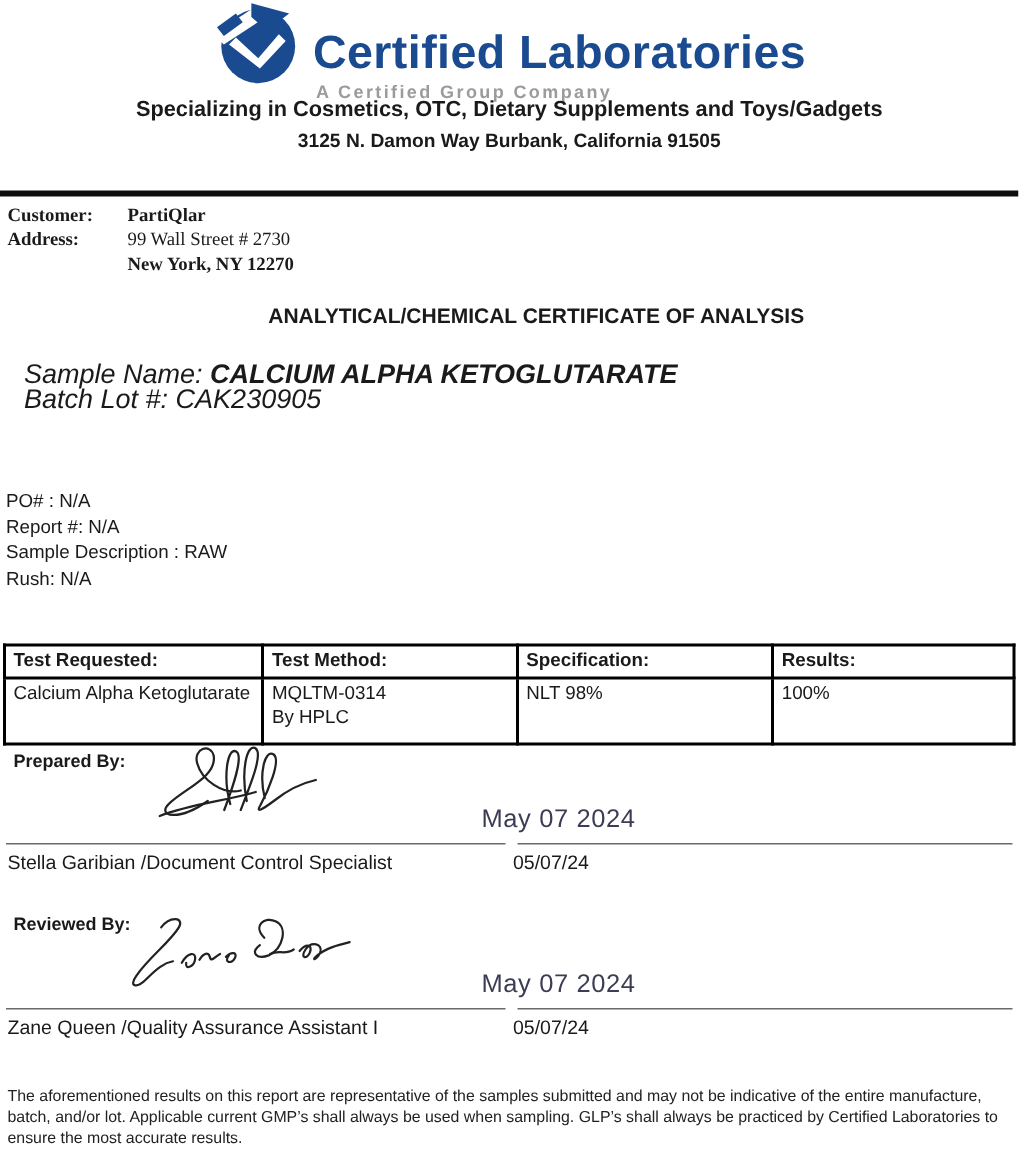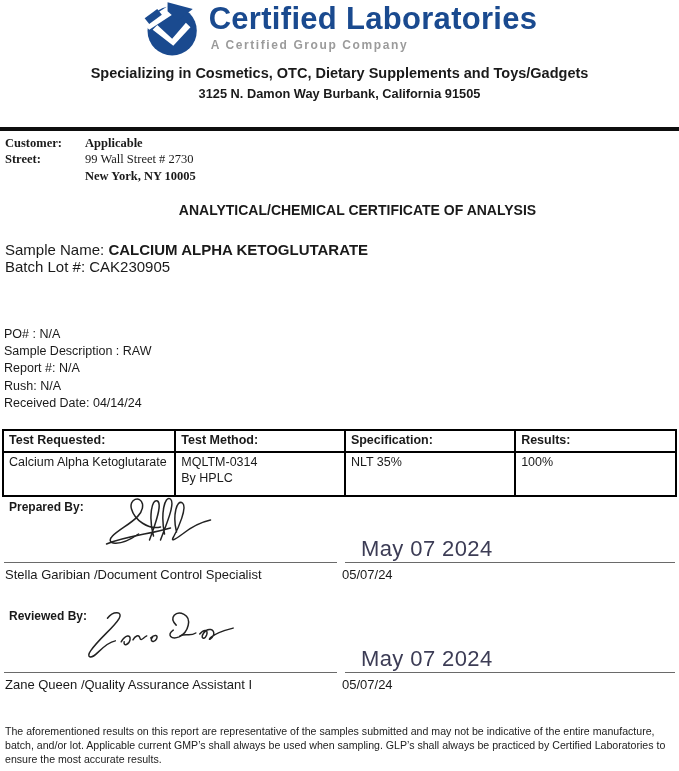--- a/index.html
+++ b/index.html
@@ -17,21 +17,21 @@
     color: #1a1a1a;
     overflow: hidden;
   }
 
   
   .header-row {
     position: absolute; top: 1px; left: 0; width: 100%;
     display: flex; justify-content: center; align-items: flex-start; gap: 9px;
   }
   .logo-svg { width: 58px; height: 55px; flex: 0 0 auto; }
-  .brand-text { display: flex; flex-direction: column; padding-top: 2px; }
+  .brand-text { display: flex; flex-direction: column; padding-top: 18px; }
   .brand-title {
     font-size: 31px; font-weight: bold; color: var(--brand-blue);
     line-height: 1.05; letter-spacing: 0.3px;
   }
   .brand-tagline {
     font-size: 12px; font-weight: bold; color: var(--tagline-gray);
     letter-spacing: 1.6px; margin-top: 2px; padding-left: 2px;
   }
   .hline { position: absolute; width: 100%; text-align: center; font-weight: bold; }
   .line-specializing { top: 65px; font-size: 14.5px; }
@@ -48,41 +48,41 @@
   .lbl { font-weight: bold; }
   .b { font-weight: bold; }
 
   
   .doc-title {
     position: absolute; top: 202px; width: 100%;
     text-align: center; font-size: 14px; font-weight: bold; padding-left: 36px;
   }
 
   
-  .sample-block { position: absolute; top: 241px; left: 5px; font-size: 15px; line-height: 17.4px; }
+  .sample-block { position: absolute; top: 241px; left: 16px; font-size: 18px; line-height: 17.4px; font-style: italic; }
   .order-block  { position: absolute; top: 326px; left: 4px; font-size: 12.5px; line-height: 17.2px; }
 
   
   .coa-table {
     position: absolute; top: 429px; left: 2px; width: 675px;
     border-collapse: collapse; font-size: 12.5px; table-layout: fixed;
   }
   .coa-table th, .coa-table td {
     border: 2px solid #000; padding: 2px 5px 3px 5px;
     text-align: left; vertical-align: top; line-height: 1.22;
   }
   .coa-table th { font-weight: bold; }
   .coa-table td { height: 44px; }
   .col1 { width: 25.6%; } .col2 { width: 25.2%; } .col3 { width: 25.3%; } .col4 { width: 23.9%; }
 
   
   .sig-label { position: absolute; left: 9px; font-size: 12px; font-weight: bold; }
   .sig-svg { position: absolute; }
   .stamp {
-    position: absolute; left: 361px; font-size: 22px;
+    position: absolute; left: 321px; font-size: 17px;
     color: var(--stamp-navy); letter-spacing: 0.4px;
   }
   .sig-lines { position: absolute; left: 4px; width: 671px; display: flex; }
   .sig-lines .l1 { width: 333px; border-top: 1.5px solid #6a6a6a; }
   .sig-lines .gap { width: 8px; }
   .sig-lines .l2 { flex: 1; border-top: 1.5px solid #6a6a6a; }
   .sig-names { position: absolute; left: 5px; width: 671px; font-size: 13px; }
   .sig-names .date-short { position: absolute; left: 337px; top: 0; }
 
   
@@ -109,59 +109,58 @@
       <div class="brand-tagline">A Certified Group Company</div>
     </div>
   </div>
 
   <div class="hline line-specializing">Specializing in Cosmetics, OTC, Dietary Supplements and Toys/Gadgets</div>
   <div class="hline line-address">3125 N. Damon Way Burbank, California 91505</div>
   <div class="divider"></div>
 
   <div class="customer-block">
     <span class="lbl">Customer:</span>
-    <span class="b">Applicable</span>
-    <span class="lbl">Street:</span>
+    <span class="b">PartiQlar</span>
+    <span class="lbl">Address:</span>
     <span>99 Wall Street # 2730</span>
     <span></span>
-    <span class="b">New York, NY 10005</span>
+    <span class="b">New York, NY 12270</span>
   </div>
 
   <div class="doc-title">ANALYTICAL/CHEMICAL CERTIFICATE OF ANALYSIS</div>
 
   <div class="sample-block">
     <div><span>Sample Name: </span><span class="b">CALCIUM ALPHA KETOGLUTARATE</span></div>
     <div>Batch Lot #: CAK230905</div>
   </div>
 
   <div class="order-block">
     <div>PO# : N/A</div>
+    <div>Report #: N/A</div>
     <div>Sample Description : RAW</div>
-    <div>Report #: N/A</div>
     <div>Rush: N/A</div>
-    <div>Received Date: 04/14/24</div>
   </div>
 
   <table class="coa-table">
     <thead>
       <tr>
         <th class="col1">Test Requested:</th>
         <th class="col2">Test Method:</th>
         <th class="col3">Specification:</th>
         <th class="col4">Results:</th>
       </tr>
     </thead>
     <tbody>
       <tr>
         <td>Calcium Alpha Ketoglutarate</td>
         <td>
           <div>MQLTM-0314</div>
           <div>By HPLC</div>
         </td>
-        <td>NLT 35%</td>
+        <td>NLT 98%</td>
         <td>100%</td>
       </tr>
     </tbody>
   </table>
 
   <div class="sig-label" style="top:500px">Prepared By:</div>
   <svg class="sig-svg" style="top:490px; left:98px; width:126px; height:60px" viewBox="0 0 125 60" fill="none" stroke="#222" stroke-width="1.5" stroke-linecap="round">
     <path d="M40,44 C20,58 6,54 14,46 C24,36 46,28 44,14 C42,5 30,9 33,19 C36,30 50,40 62,37"></path>
     <path d="M55,46 C50,28 53,8 59,11 C64,14 57,34 51,50"></path>
     <path d="M66,44 C62,24 66,5 72,9 C77,13 68,34 62,50"></path>

